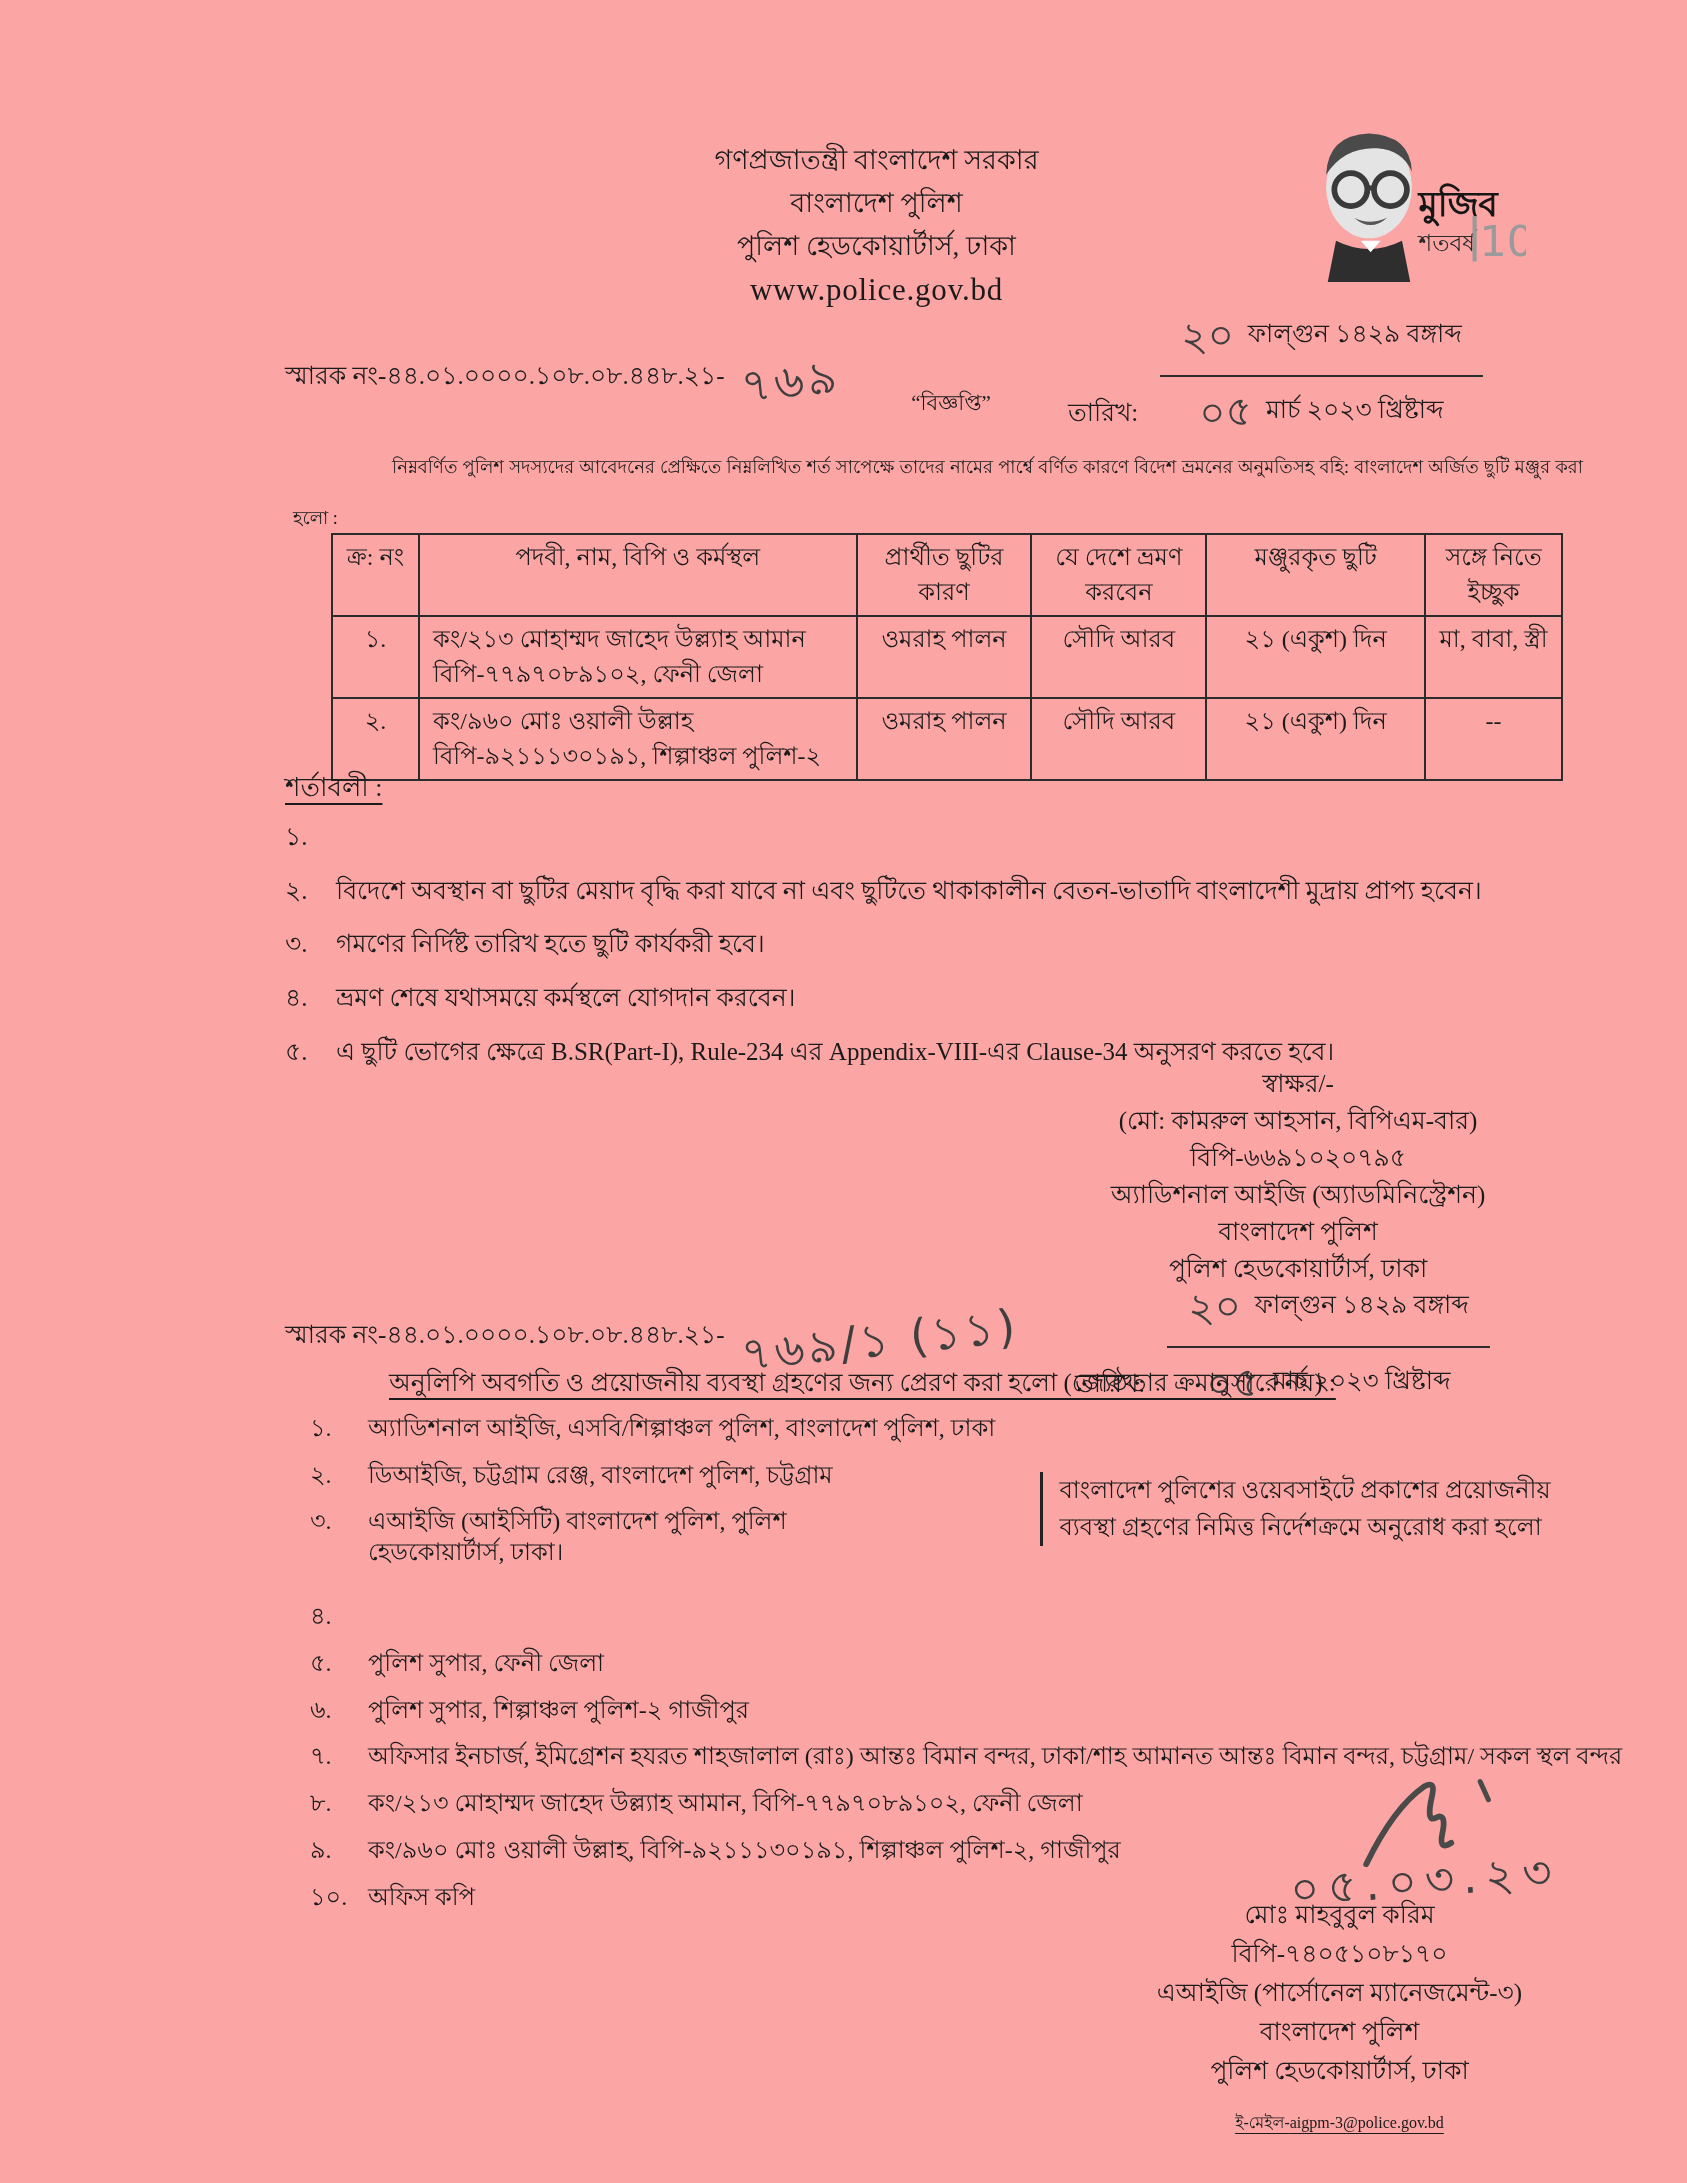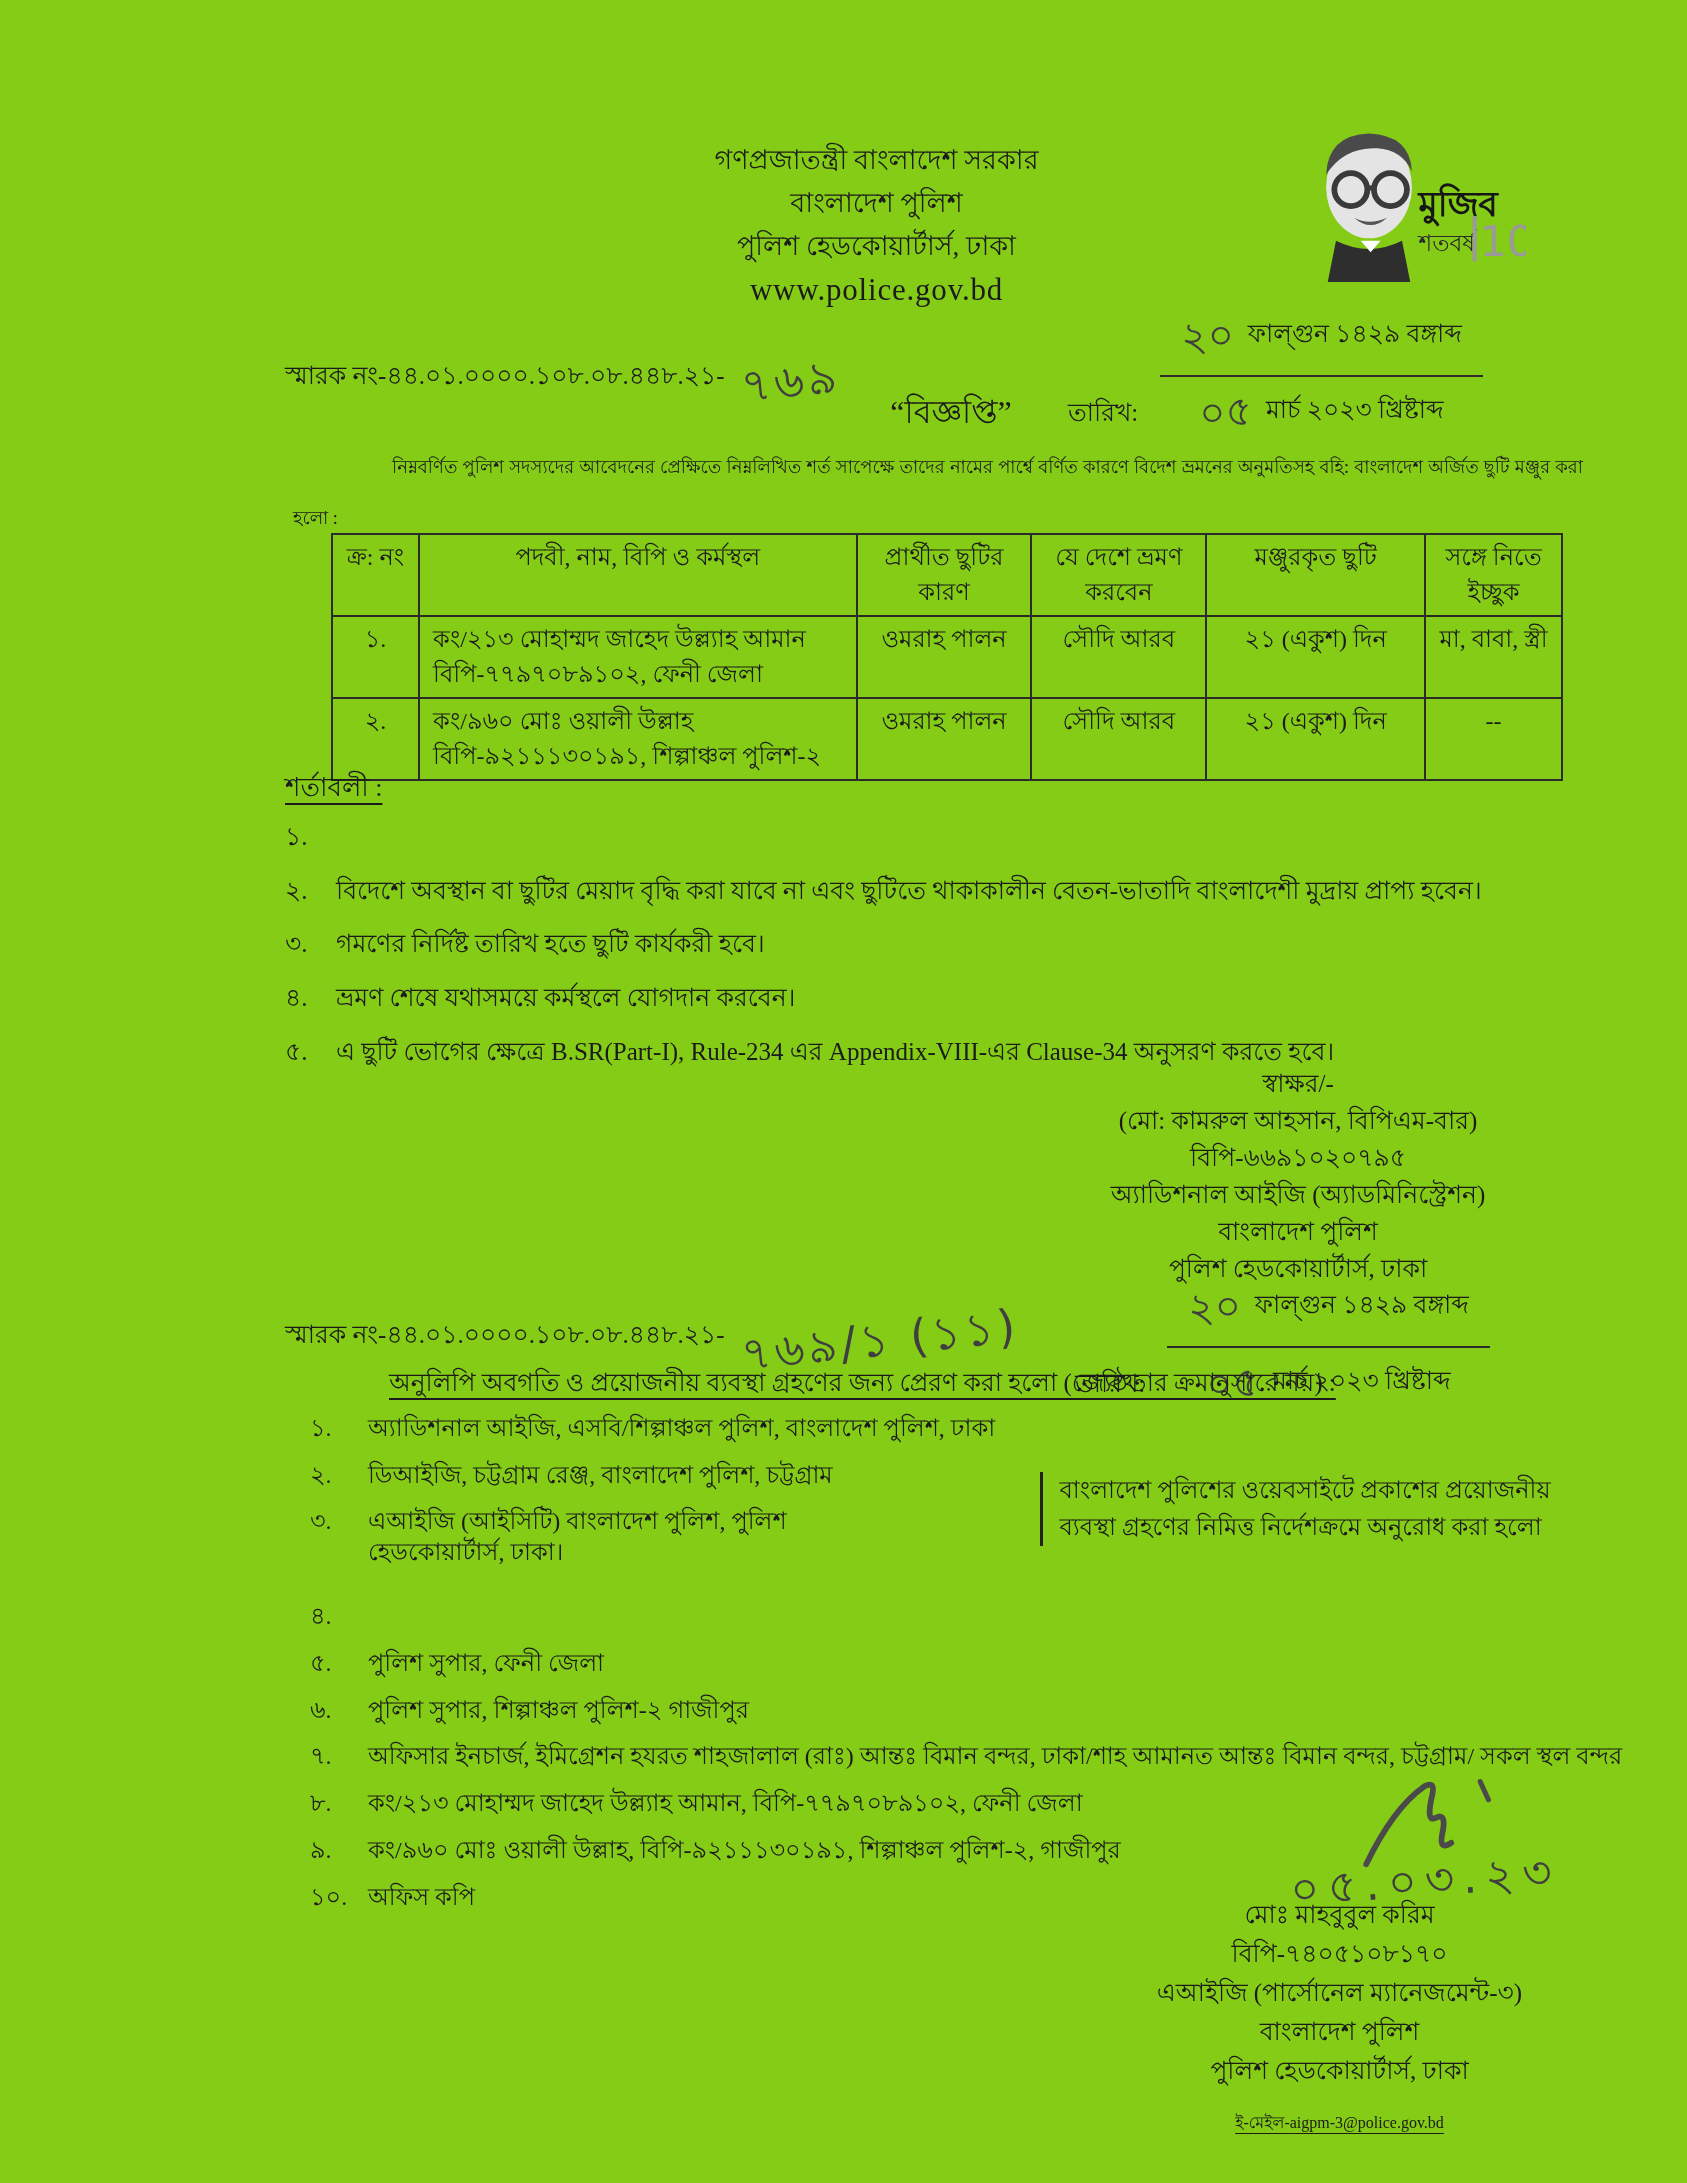--- a/index.html
+++ b/index.html
@@ -1,17 +1,17 @@
 <!DOCTYPE html>
 <html style="font-size:13.2px"><head>
 <meta charset="utf-8">
 <style>
   html,body{margin:0;padding:0;background:#9a9a9a;}
   .page{
-    position:relative; width:1687px; height:2183px; background:#84cc16;
+    position:relative; width:1687px; height:2183px; background:#fca5a5;
     font-family:"Liberation Serif","DejaVu Serif",serif; color:#1b1b1b;
     overflow:hidden; margin:0 auto;
   }
   
   .doc-header{position:absolute; top:139px; left:66px; width:1621px; text-align:center;
     font-size:27px; line-height:43px;}
   .doc-header .website{font-size:31px; letter-spacing:0.8px;}
   
   .logo{position:absolute; top:117px; left:1278px; width:248px; height:165px;}
   
@@ -26,21 +26,21 @@
   .date1{top:304px; left:1068px;}
   .date2{top:1275px; left:1075px;}
   .date-label{align-self:flex-end; margin-bottom:13.2px;}
   .date-stack{text-align:center;}
   .date-top{padding:0 21.5px 1.7px 21.5px; border-bottom:2.5px solid #2c2c2c; white-space:nowrap;}
   .date-bottom{padding-top:3.3px; white-space:nowrap;}
   .hw-day{display:inline-block; font-size:41px; transform:rotate(-3deg);
     vertical-align:-8.3px; margin-right:13.2px;}
   
   .title{position:absolute; top:387px; left:951px; transform:translateX(-50%);
-    font-size:32px; white-space:nowrap;}
+    font-size:21px; white-space:nowrap;}
   .intro{position:absolute; top:434px; left:285px; width:1290px; margin:8px;
     font-size:18px; line-height:51px; text-align:justify; text-indent:99px;}
   
   .leave-table{position:absolute; top:533px; left:331px; width:1232px;
     border-collapse:collapse; font-size:24px;}
   .leave-table th,.leave-table td{border:2.5px solid #2b2b2b; padding:5px 6.6px;
     font-weight:normal; text-align:center; vertical-align:top; line-height:35px;margin-top:28px;}
   .leave-table td.name-cell{text-align:left; padding-left:13.2px;}
   
   .cond-head{position:absolute; top:767px; left:285px; font-size:26px;

